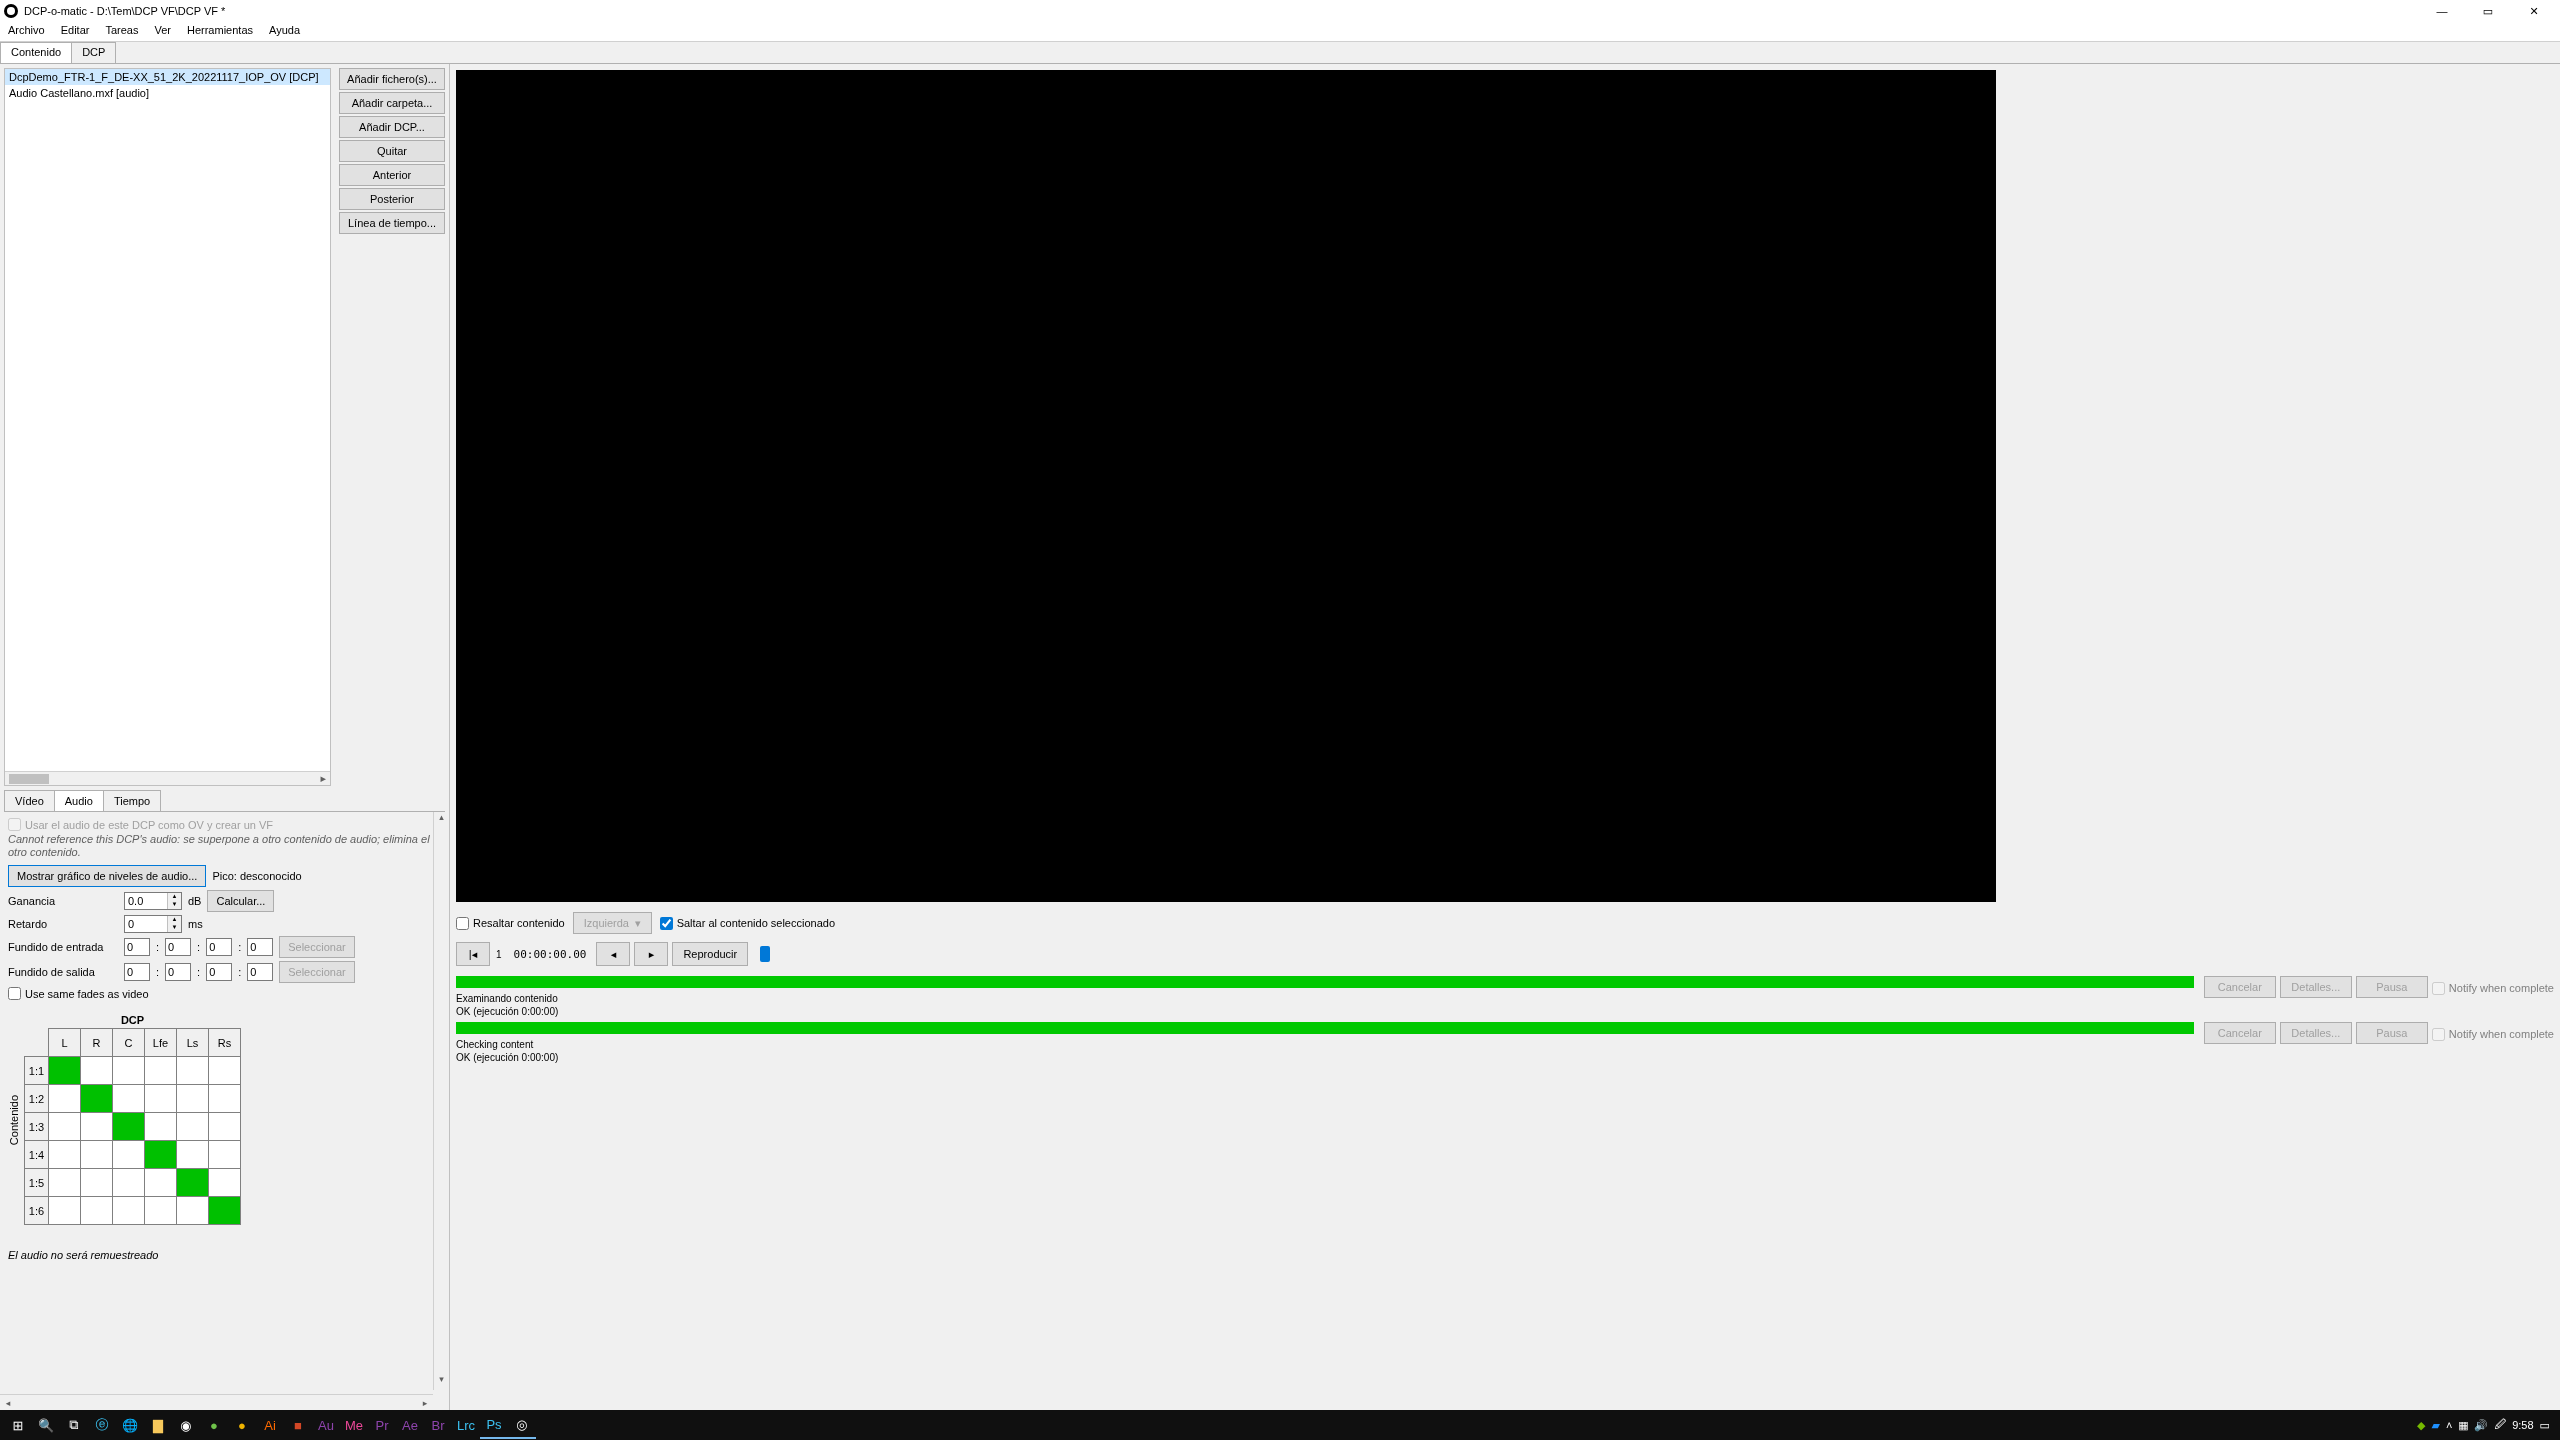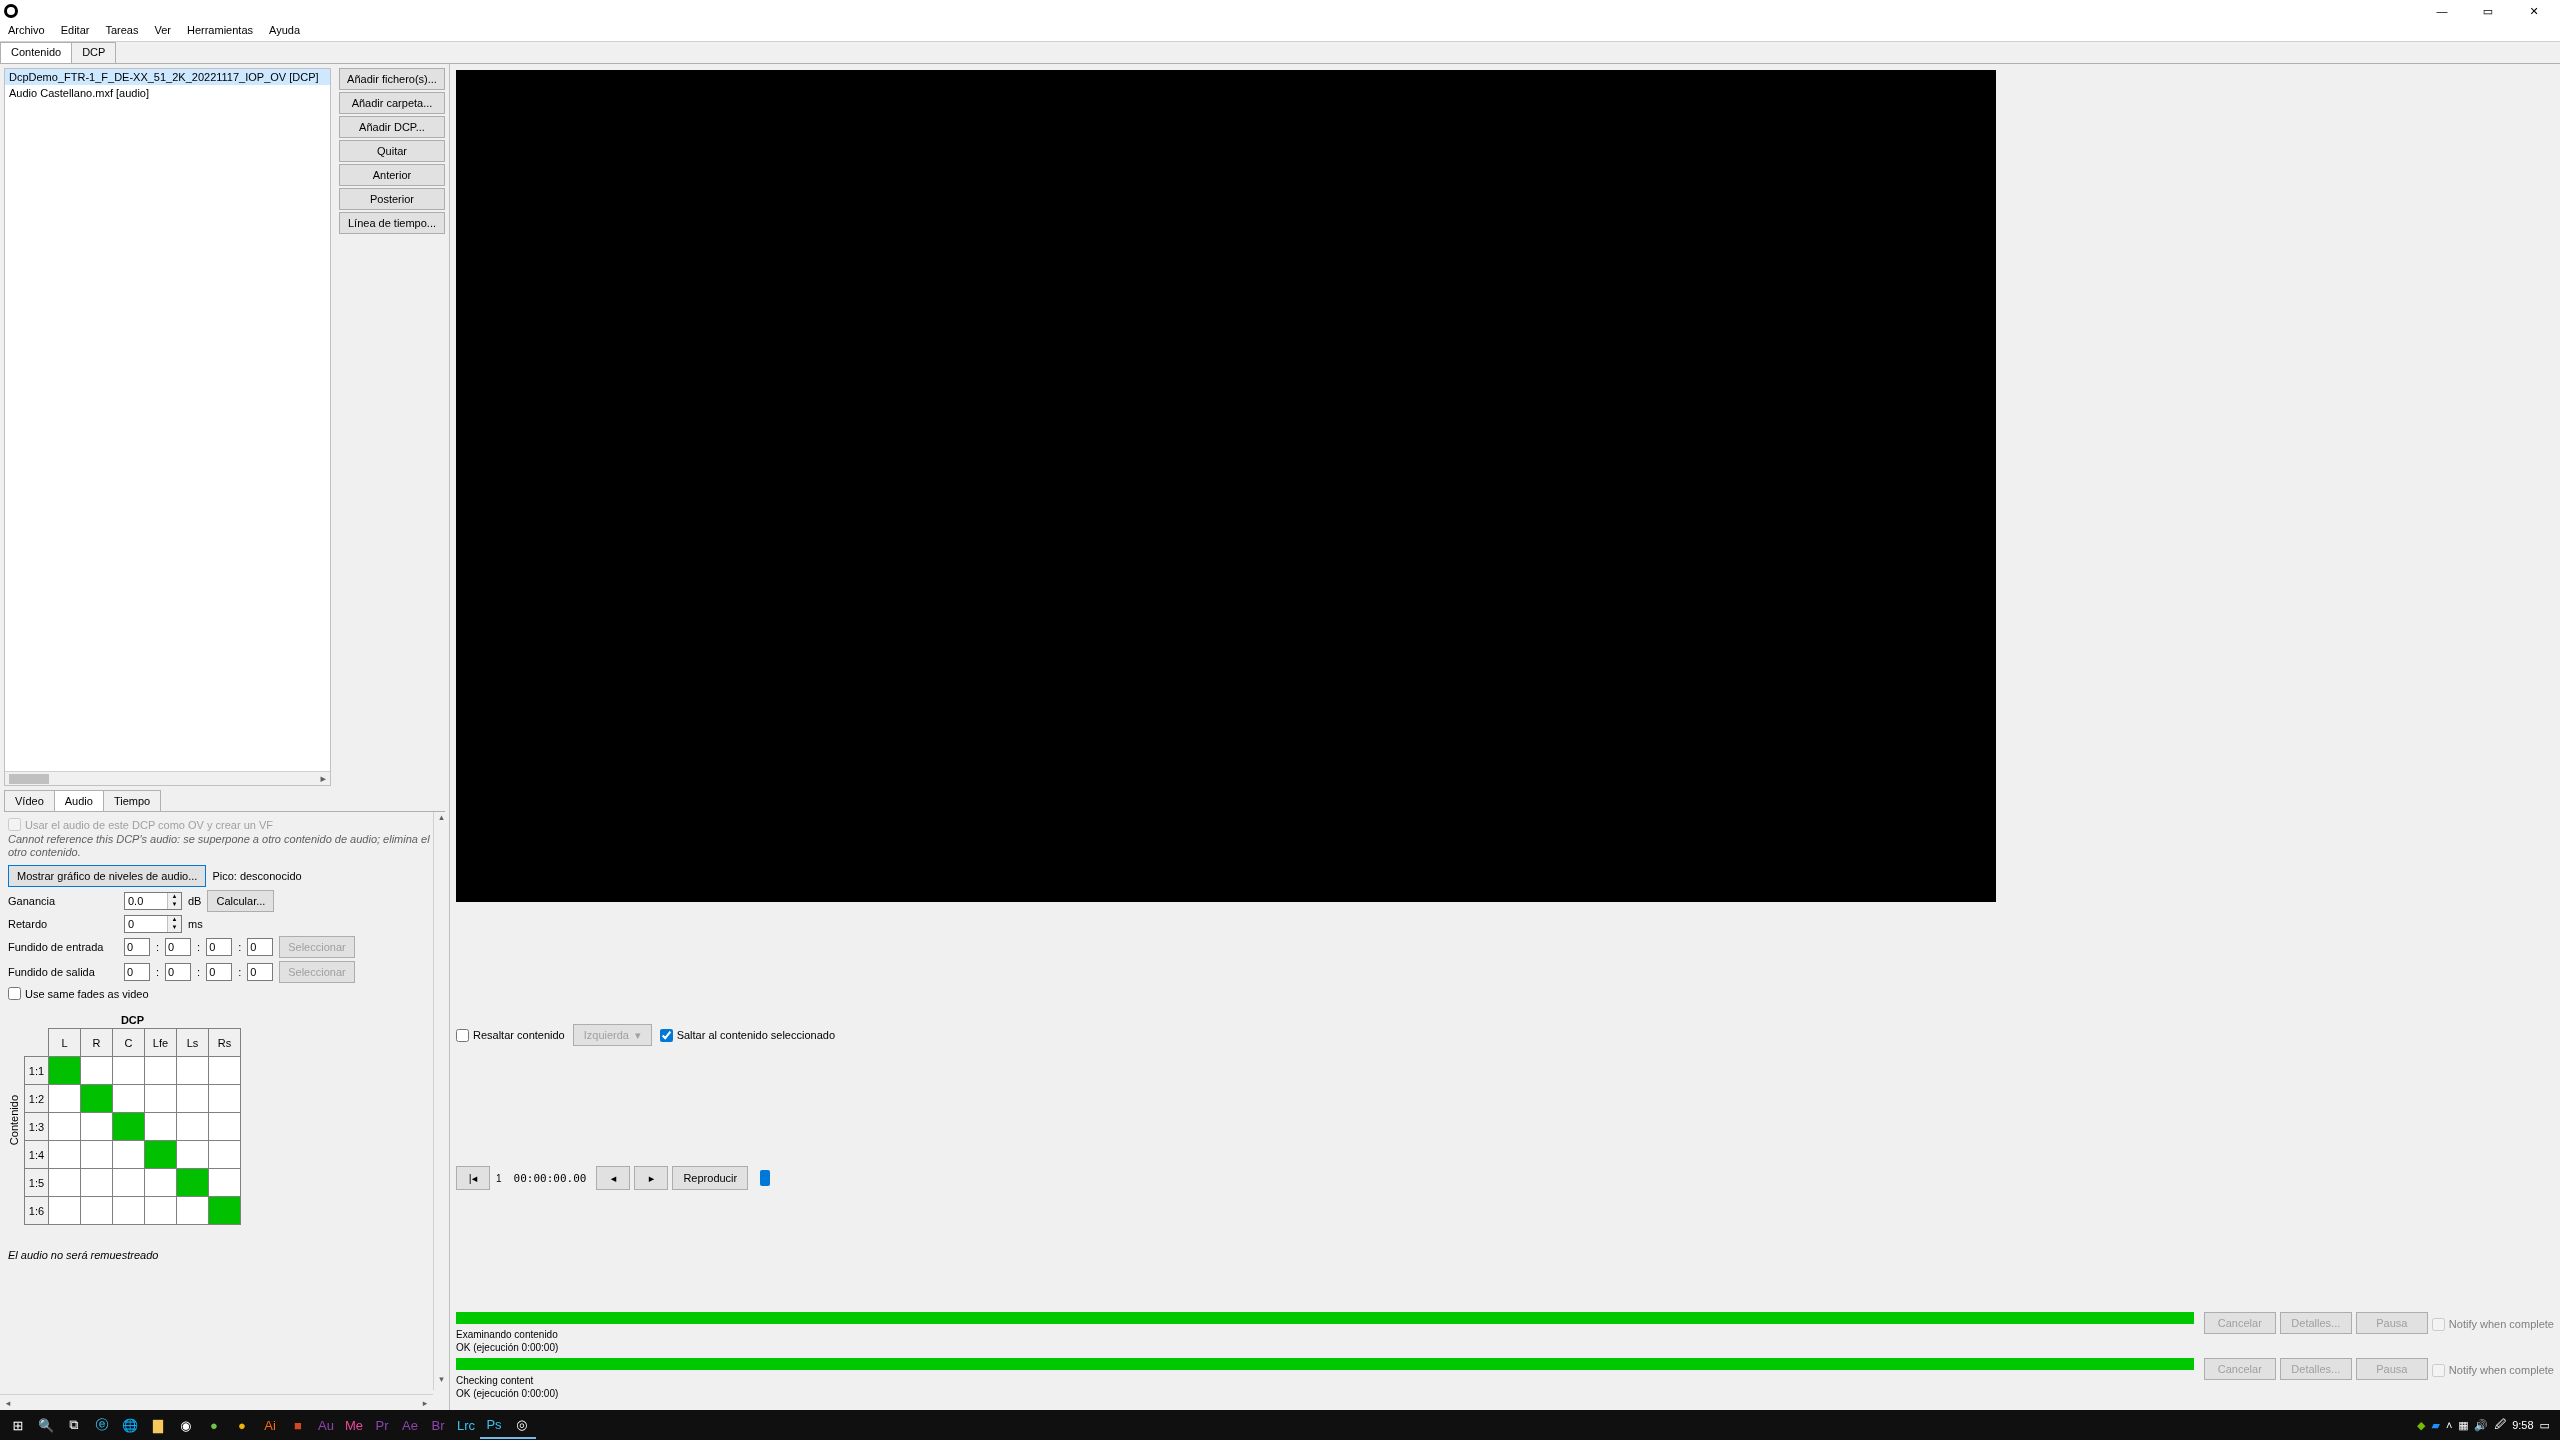--- a/index.html
+++ b/index.html
@@ -18,21 +18,21 @@
 .menubar .mitem { padding: 2px 8px; }
 
 
 .tabbar { height: 22px; background: #f0f0f0; display: flex; border-bottom: 1px solid #b0b0b0; }
 .tabbar .tab { padding: 3px 10px; background: #f0f0f0; border: 1px solid #b0b0b0; border-bottom: none; margin-right:-1px;}
 .tabbar .tab.active { background: #fff; }
 
 
 .mainrow { display: flex; height: calc(100% - 22px - 20px - 22px - 30px); }
 .leftcol { width: 450px; display: flex; flex-direction: column; border-right: 1px solid #c0c0c0; background:#f0f0f0;}
-.rightcol { flex: 1; display: flex; flex-direction: column; padding: 6px; justify-content: space-between; }
+.rightcol { flex: 1; display: flex; flex-direction: column; padding: 6px; }
 
 
 .contentrow { height: 726px; display: flex; }
 .contentlist { flex: 1; background: #fff; border: 1px solid #c0c0c0; margin: 4px; overflow: auto; position:relative;}
 .contentlist .citem { padding: 2px 4px; white-space: nowrap; }
 .contentlist .citem.sel { background: #cde8ff; }
 .clistscroll { position:absolute; bottom:0; left:0; right:0; height:14px; background:#f0f0f0; border-top:1px solid #d0d0d0; display:flex; align-items:center;}
 .clistscroll .thumb{ width:40px; height:10px; background:#c0c0c0; margin-left:4px;}
 .clistscroll .arr{ margin-left:auto; padding:0 4px; color:#606060;}
 .cbuttons { width: 114px; display: flex; flex-direction: column; padding: 4px; gap: 2px; }
@@ -105,20 +105,21 @@
 .taskbar .tray{ margin-left:auto; display:flex; align-items:center; gap:6px; font-size:11px; padding-right:6px;}
 .taskbar .tray .clock{ text-align:right; line-height:1.1;}
 
 input[type=checkbox]{ accent-color:#0078d7;}
 </style>
 </head>
 <body>
 
 <div class="titlebar">
   <div class="app-icon"></div>
+  <div class="title">DCP-o-matic - D:\Tem\DCP VF\DCP VF *</div>
   <div class="winbtns">
     <div class="winbtn">—</div>
     <div class="winbtn">▭</div>
     <div class="winbtn">✕</div>
   </div>
 </div>
 
 <div class="menubar">
   <div class="mitem">Archivo</div>
   <div class="mitem">Editar</div>

